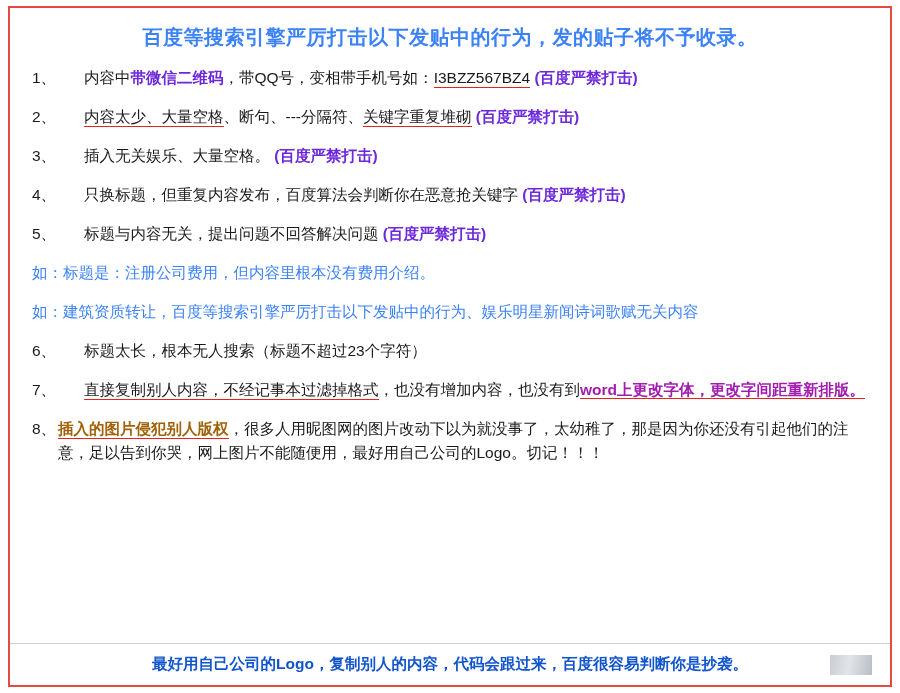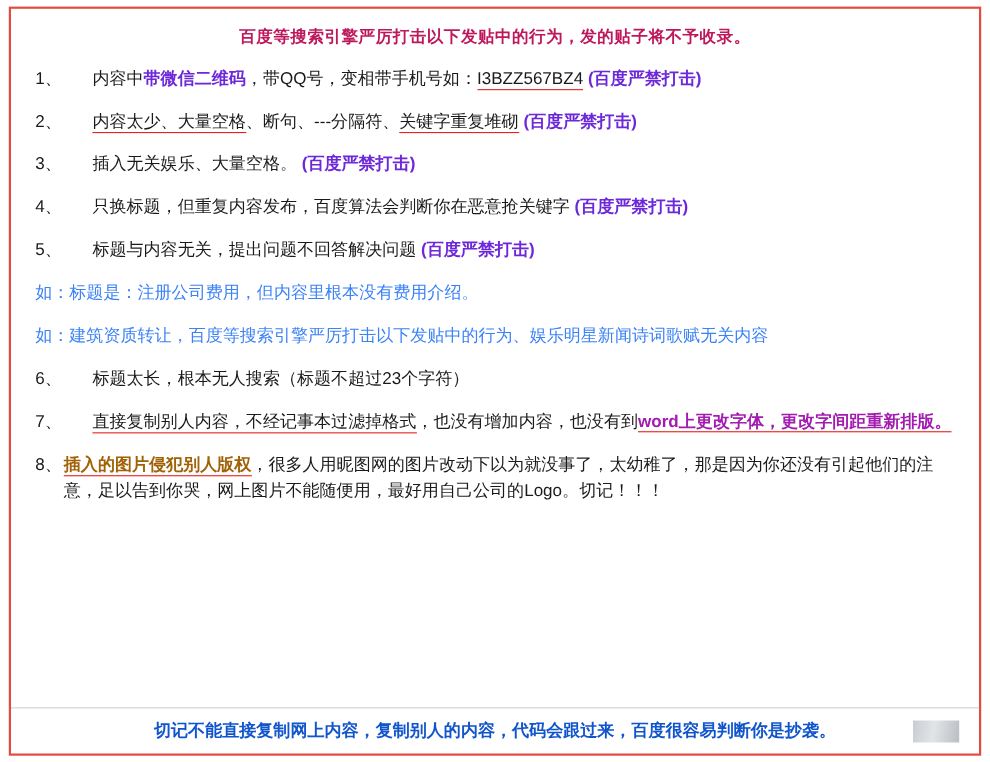--- a/index.html
+++ b/index.html
@@ -32,23 +32,23 @@
     position: absolute;
     left: 0;
     top: 0;
     right: 0;
     bottom: 0;
     padding: 10px 22px 0 22px;
     box-sizing: border-box;
   }
   .title {
     text-align: center;
-    color: #be185d;
-    font-weight: bold;
-    font-size: 15px;
+    color: #3b82f6;
+    font-weight: bold;
+    font-size: 20px;
     letter-spacing: 0.5px;
     margin: 6px 0 16px 0;
     line-height: 1.3;
   }
   .row {
     display: flex;
     align-items: flex-start;
     font-size: 15.5px;
     color: #1a1a1a;
     line-height: 1.55;
@@ -184,18 +184,18 @@
         <span class="num tight">8、</span>
         <span class="body-text">
           <span class="blk-bold uline">插入的图片侵犯别人版权</span><span>，很多人用昵图网的图片改动下以为就没事了，太幼稚了，那是因为你还没有引起他们的注意，足以告到你哭，网上图片不能随便用，最好用自己公司的Logo。切记！！！</span>
         </span>
       </div>
 
     </div>
 
     <div class="footer">
       <div class="footer-text">
-        <span>切记不能直接复制网上内容</span><span>，复制别人的内容，</span><span>代码会跟过来</span><span>，百度很容易判断你是抄袭。</span>
+        <span>最好用自己公司的Logo</span><span>，复制别人的内容，</span><span>代码会跟过来</span><span>，百度很容易判断你是抄袭。</span>
       </div>
       <div class="blurbox"></div>
     </div>
   </div>
 </div>
 
 </body></html>

